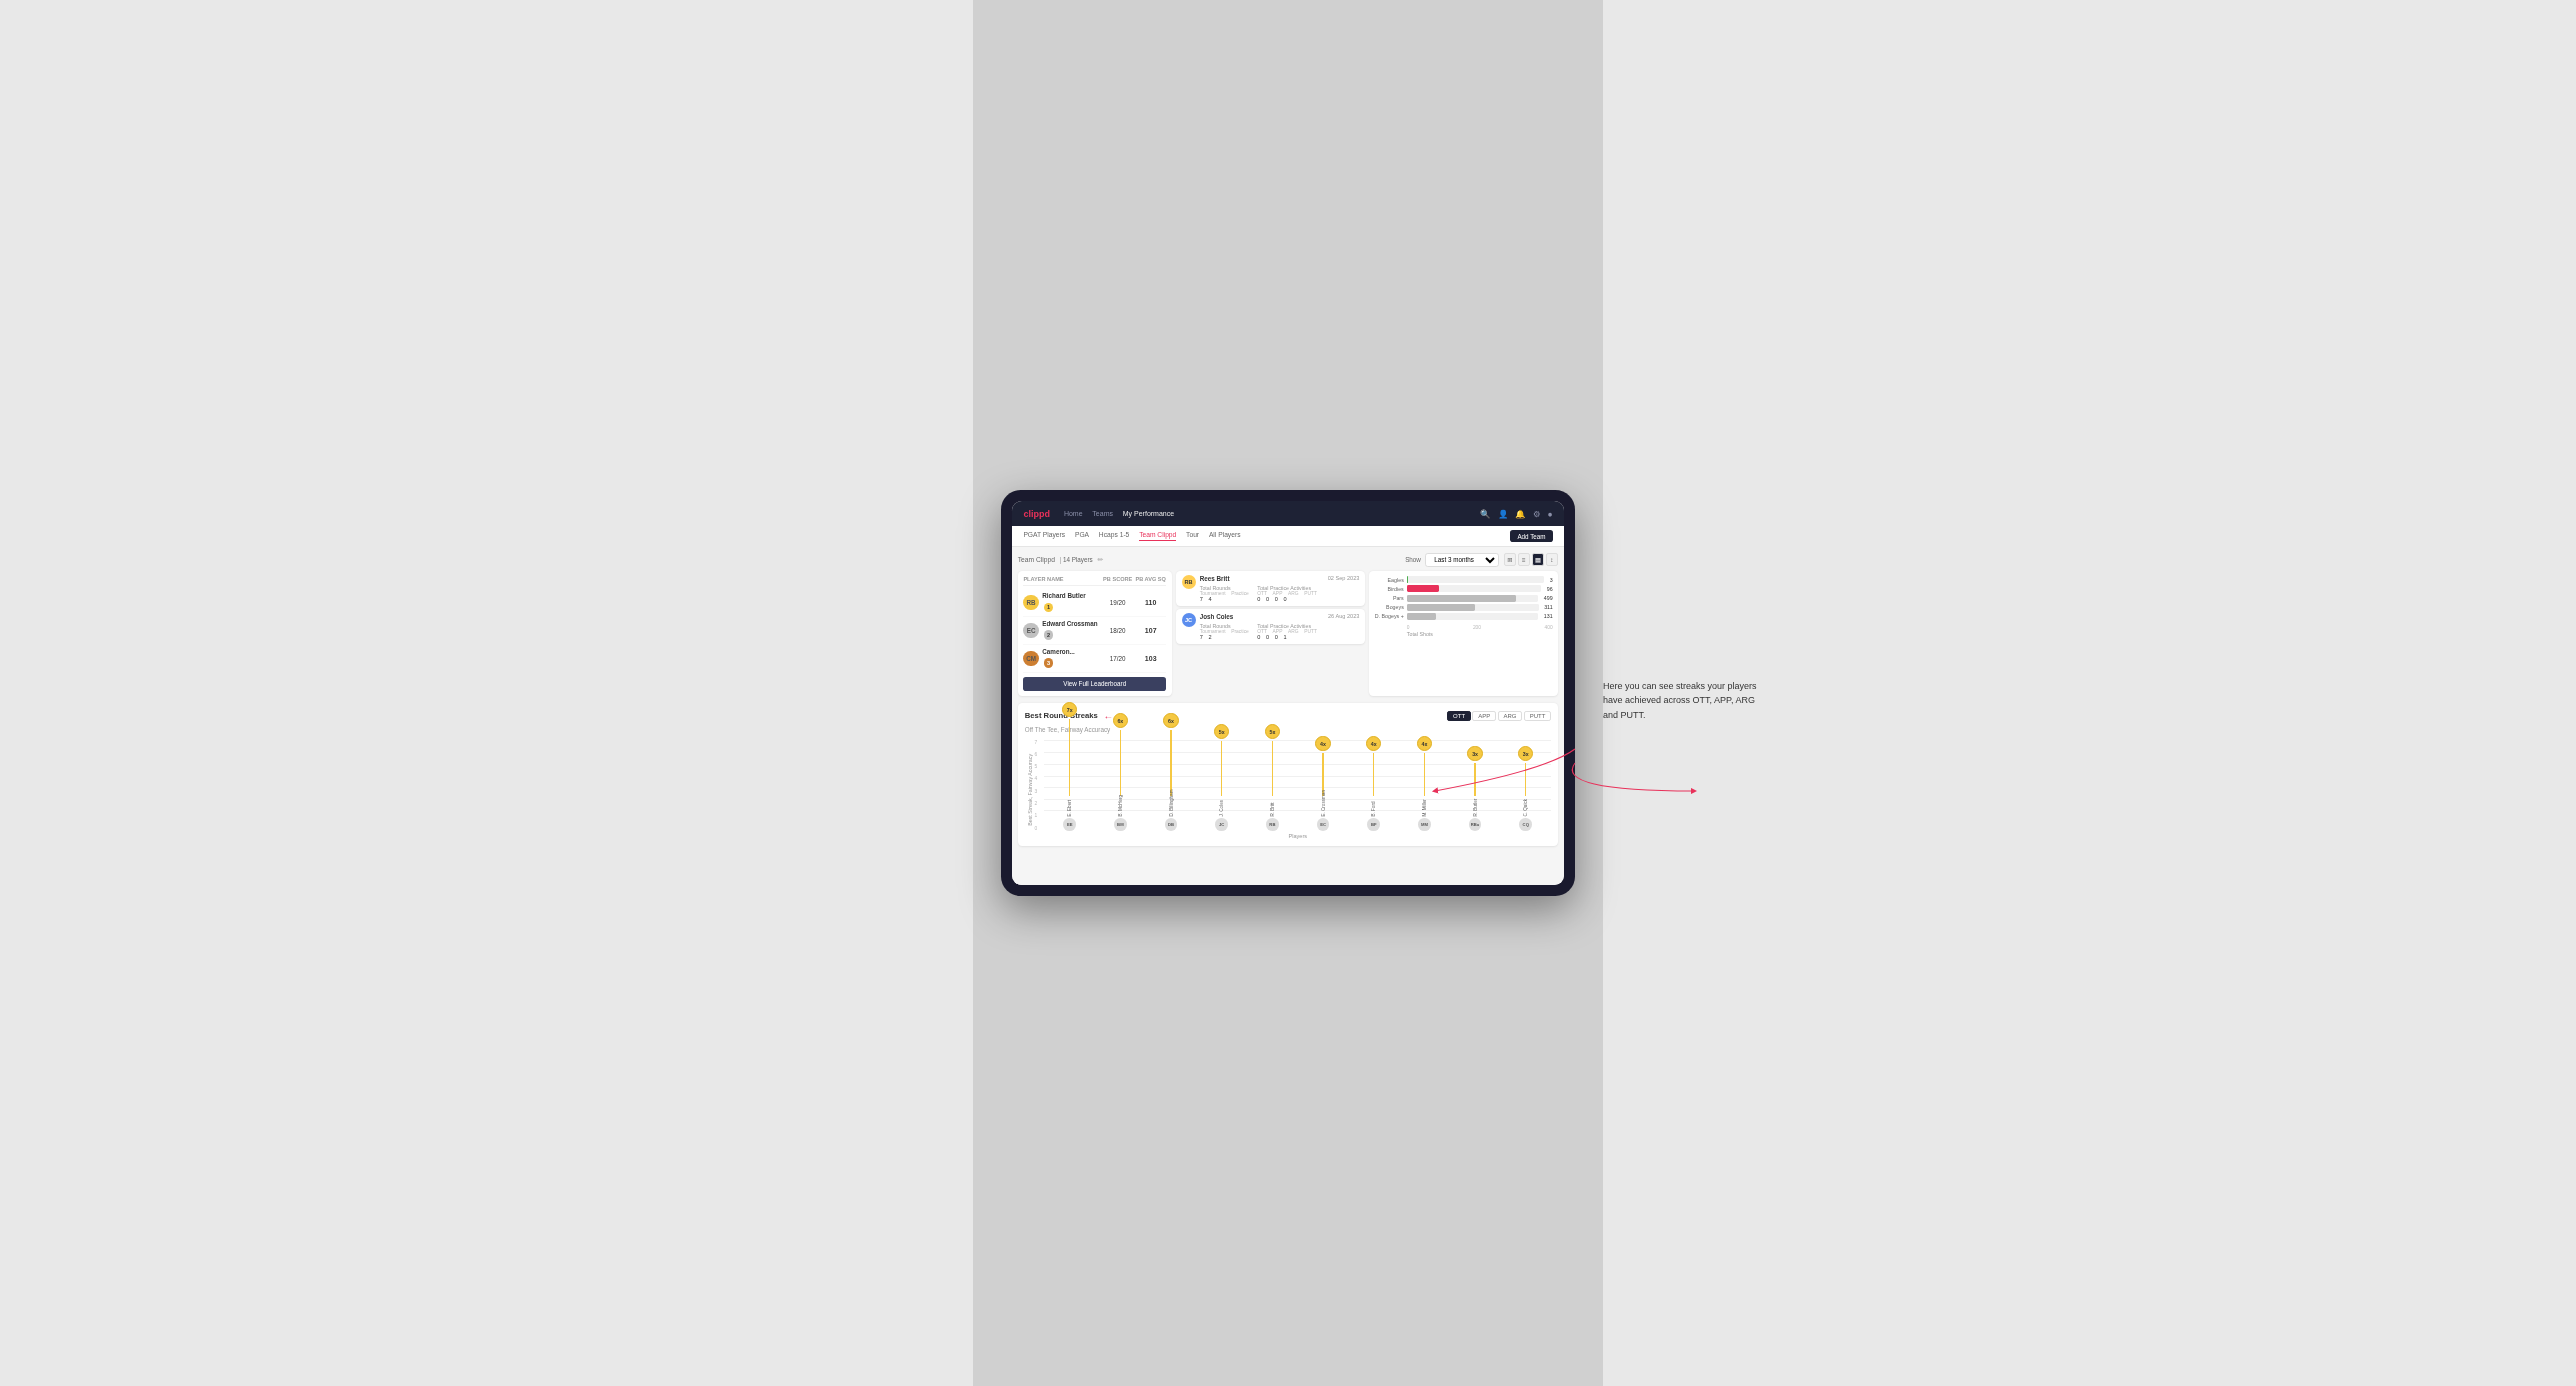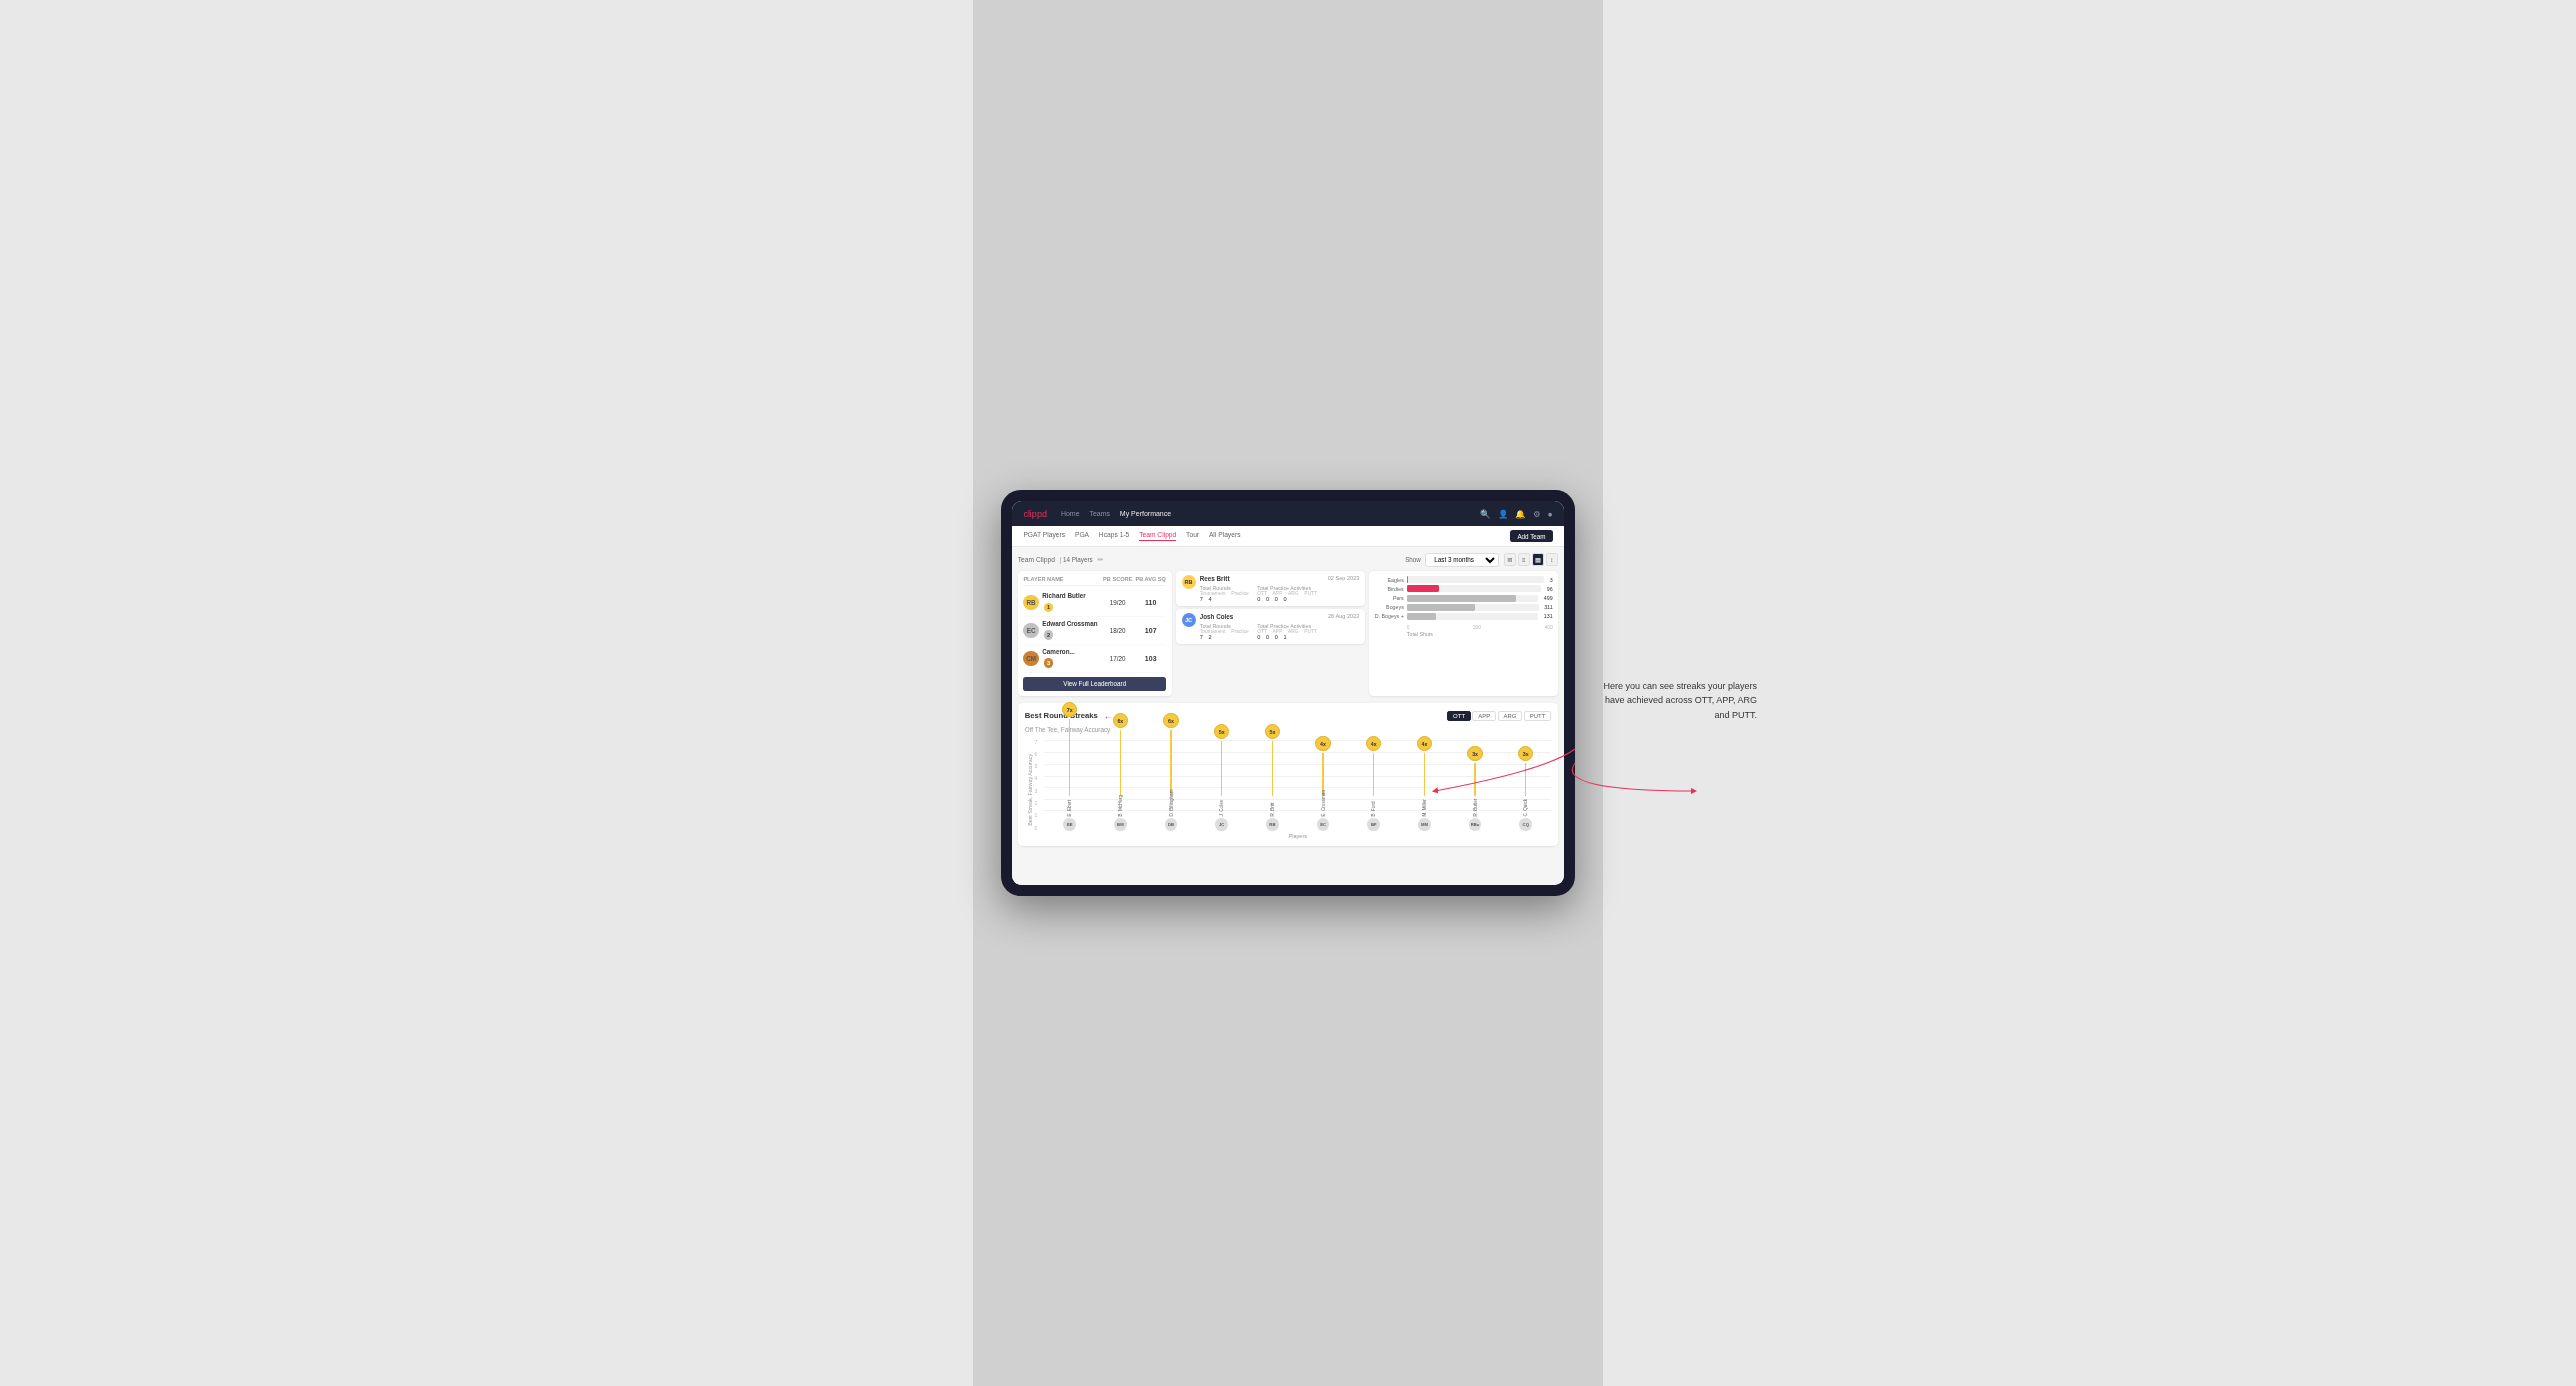--- a/index.html
+++ b/index.html
@@ -33,21 +33,21 @@
     .nav-bar {
       background: #1e2235;
       display: flex;
       align-items: center;
       padding: 0 11.2px;
       height: 25px;
       flex-shrink: 0;
     }
     .nav-logo {
       color: #e8315a;
-      font-weight: 400;
+      font-weight: 700;
       font-size: 9px;
       margin-right: 14px;
     }
     .nav-links {
       display: flex;
       gap: 9.8px;
       flex: 1;
     }
     .nav-link {
       color: #8a8fa8;
@@ -732,21 +732,21 @@
                   </div>
 
                 <div style="text-align:center; font-size:5.6px; color:#999; margin-top:2.8px;">Players</div>
               </div>
             </div>
           </div>
         </div>
       </div>
     </div>
 
-    <div style="position:absolute; right:-182px; top:50%; transform:translateY(-14px); width:154px;text-align:right;">
+    <div style="position:absolute; right:-182px; top:50%; transform:translateY(-14px); width:154px;">
       <p style="font-size:9px; line-height:1.6; color:#333;">Here you can see streaks your players have achieved across OTT, APP, ARG and PUTT.</p>
     </div>
 
     <svg style="position:absolute; top:0; left:0; width:100%; height:100%; pointer-events:none; overflow:visible;" viewBox="0 0 820 580" width="574" height="406">
 
       <path d="M 820 370 Q 780 400 620 430" stroke="#e8315a" stroke-width="1.5" fill="none" marker-end="url(#arrow)"></path>
 
       <path d="M 820 390 Q 790 430 990 430" stroke="#e8315a" stroke-width="1.5" fill="none" marker-end="url(#arrow)"></path>
       <defs>
         <marker id="arrow" markerWidth="6" markerHeight="6" refX="3" refY="3" orient="auto">

